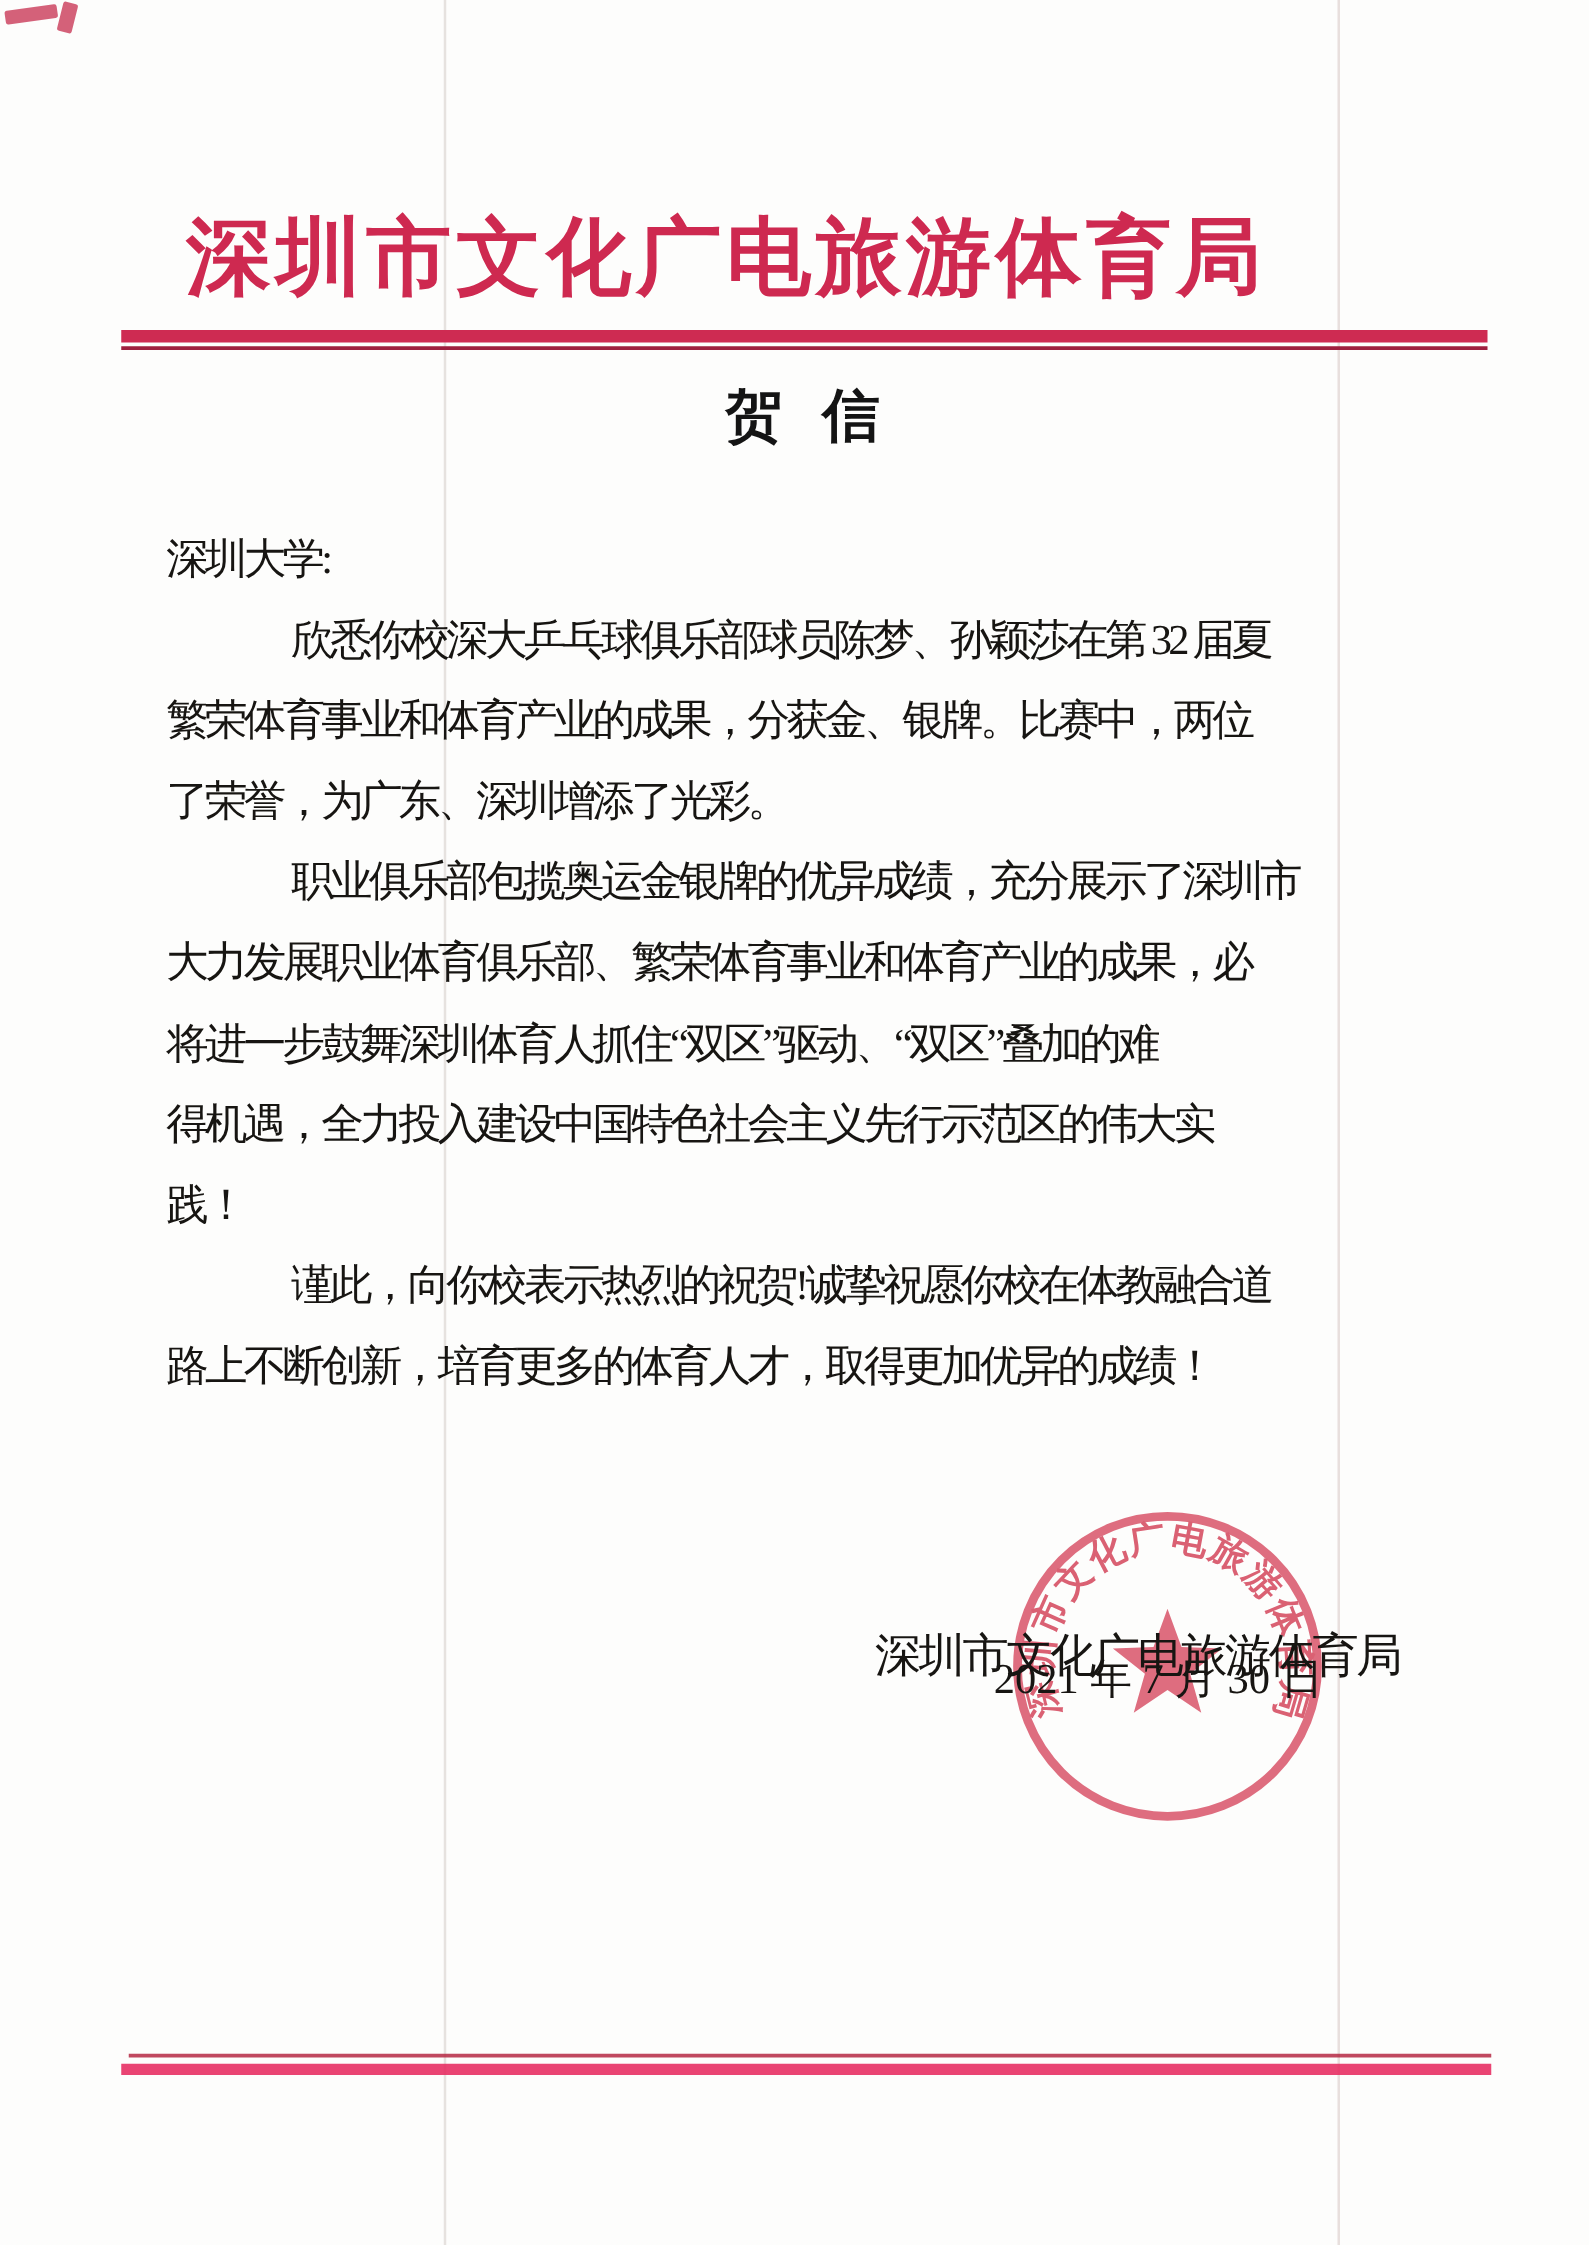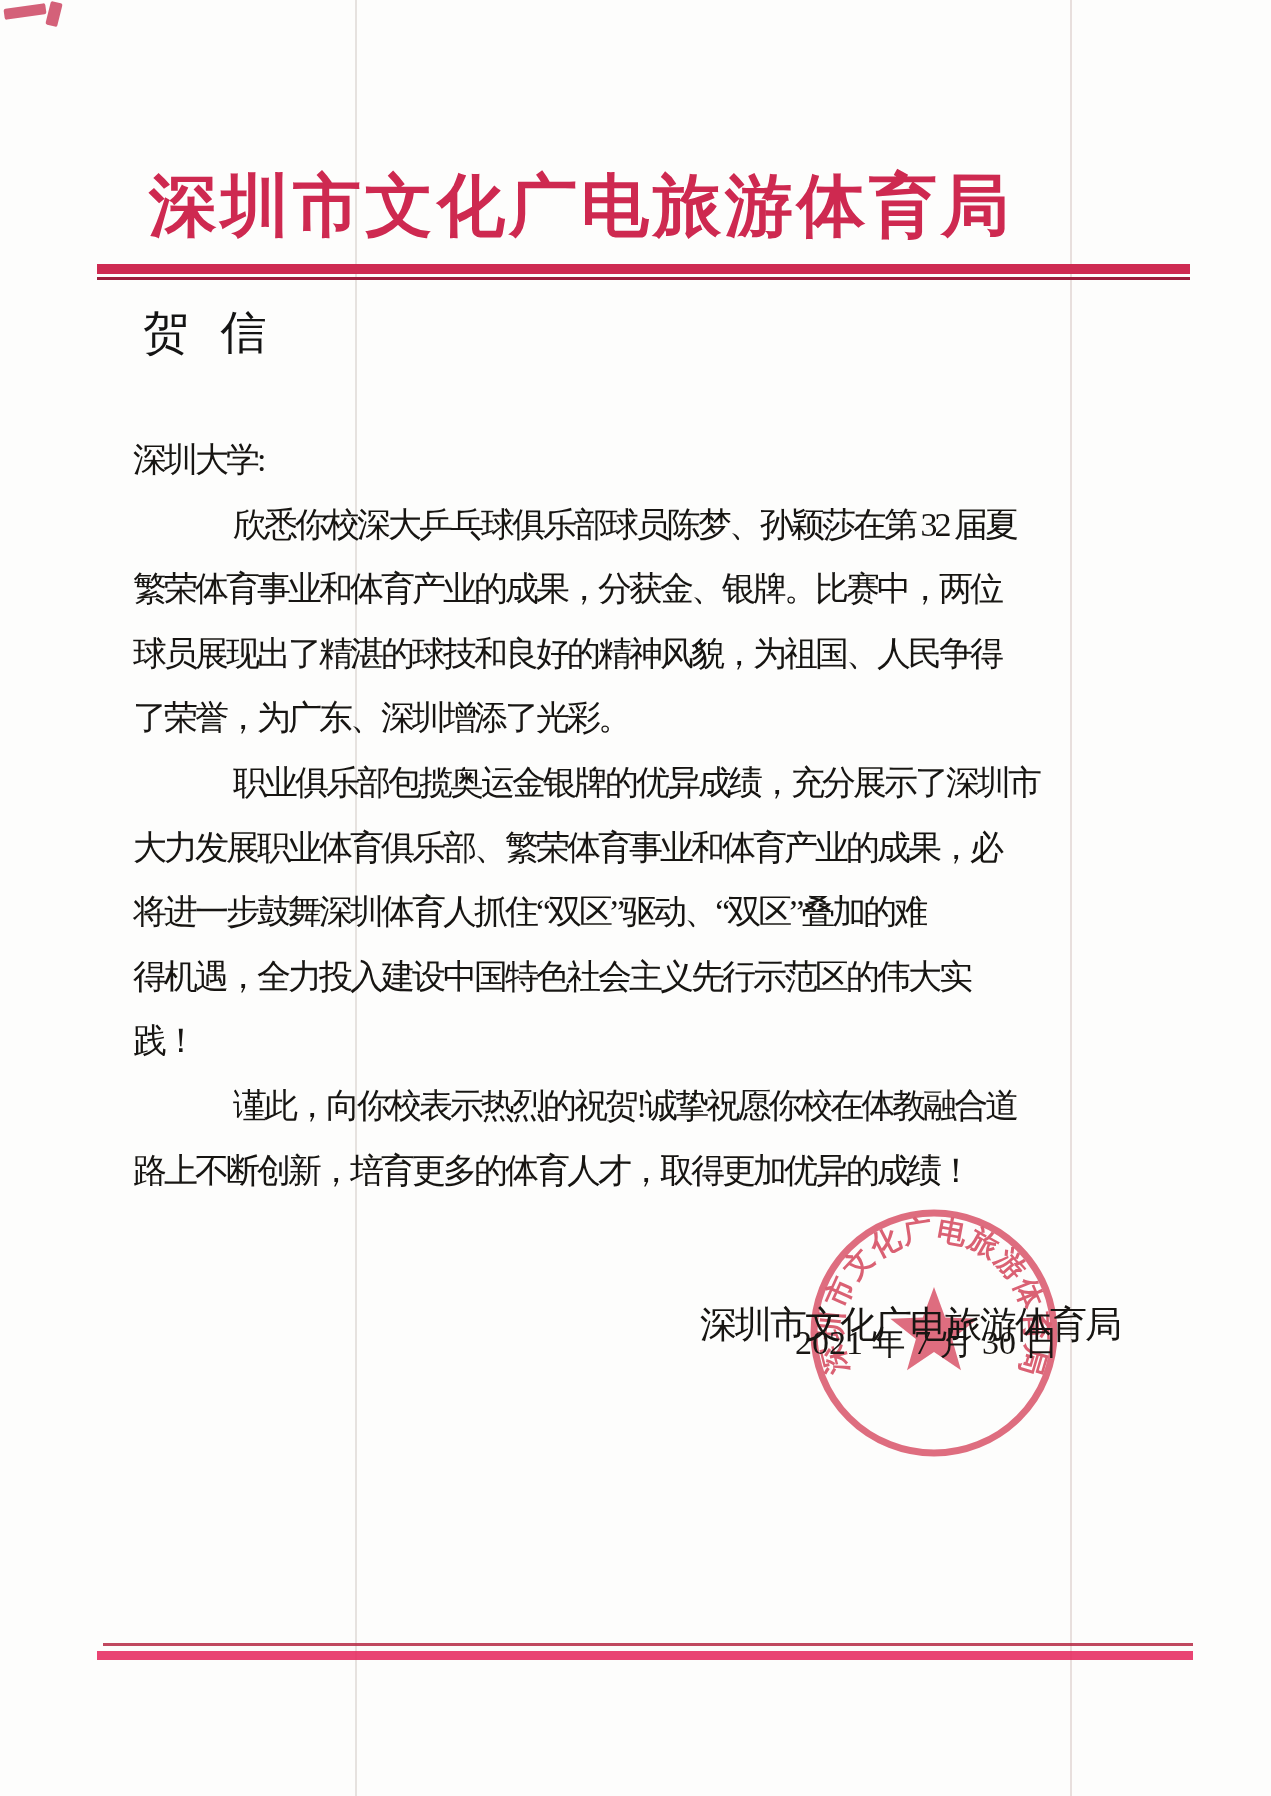--- a/index.html
+++ b/index.html
@@ -25,27 +25,28 @@
     text-align:center;
     font-size:68px;font-weight:bold;line-height:1.12;
     color:#ce2950;letter-spacing:4px;
     white-space:nowrap;
   }
   .rule-thick{position:absolute;left:97px;top:264px;width:1093px;height:10px;background:#ce2b52;}
   .rule-thin{position:absolute;left:97px;top:277px;width:1093px;height:3px;background:#9e1f3e;}
   
   .doc-title{
     position:absolute;left:143px;top:302px;width:1000px;
-    font-size:46px;font-weight:normal;color:#141414;
+    text-align:center;
+    font-size:46px;font-weight:bold;color:#141414;
     word-spacing:16px;letter-spacing:2px;
     white-space:nowrap;
   }
   
   .body-block{
-    position:absolute;left:133px;top:428px;width:900px;
+    position:absolute;left:133px;top:416px;width:900px;
     font-size:34px;line-height:64.6px;letter-spacing:-3px;
     color:#171512;
   }
   .body-block .line{white-space:nowrap;}
   .body-block .line.indent{text-indent:100px;}
   
   .signature{
     position:absolute;left:700px;top:1300px;z-index:2;
     font-size:37px;letter-spacing:-2px;color:#171512;white-space:nowrap;
   }
@@ -76,21 +77,20 @@
   <div class="letterhead">深圳市文化广电旅游体育局</div>
   <div class="rule-thick"></div>
   <div class="rule-thin"></div>
 
   <div class="doc-title">贺 信</div>
 
   <div class="body-block">
     <div class="line">深圳大学:</div>
     <div class="line indent">欣悉你校深大乒乓球俱乐部球员陈梦、孙颖莎在第 32 届夏</div>
     <div class="line">繁荣体育事业和体育产业的成果，分获金、银牌。比赛中，两位</div>
-    <div class="line">球员展现出了精湛的球技和良好的精神风貌，为祖国、人民争得</div>
     <div class="line">了荣誉，为广东、深圳增添了光彩。</div>
     <div class="line indent">职业俱乐部包揽奥运金银牌的优异成绩，充分展示了深圳市</div>
     <div class="line">大力发展职业体育俱乐部、繁荣体育事业和体育产业的成果，必</div>
     <div class="line">将进一步鼓舞深圳体育人抓住“双区”驱动、“双区”叠加的难</div>
     <div class="line">得机遇，全力投入建设中国特色社会主义先行示范区的伟大实</div>
     <div class="line">践！</div>
     <div class="line indent">谨此，向你校表示热烈的祝贺!诚挚祝愿你校在体教融合道</div>
     <div class="line">路上不断创新，培育更多的体育人才，取得更加优异的成绩！</div>
   </div>
 

